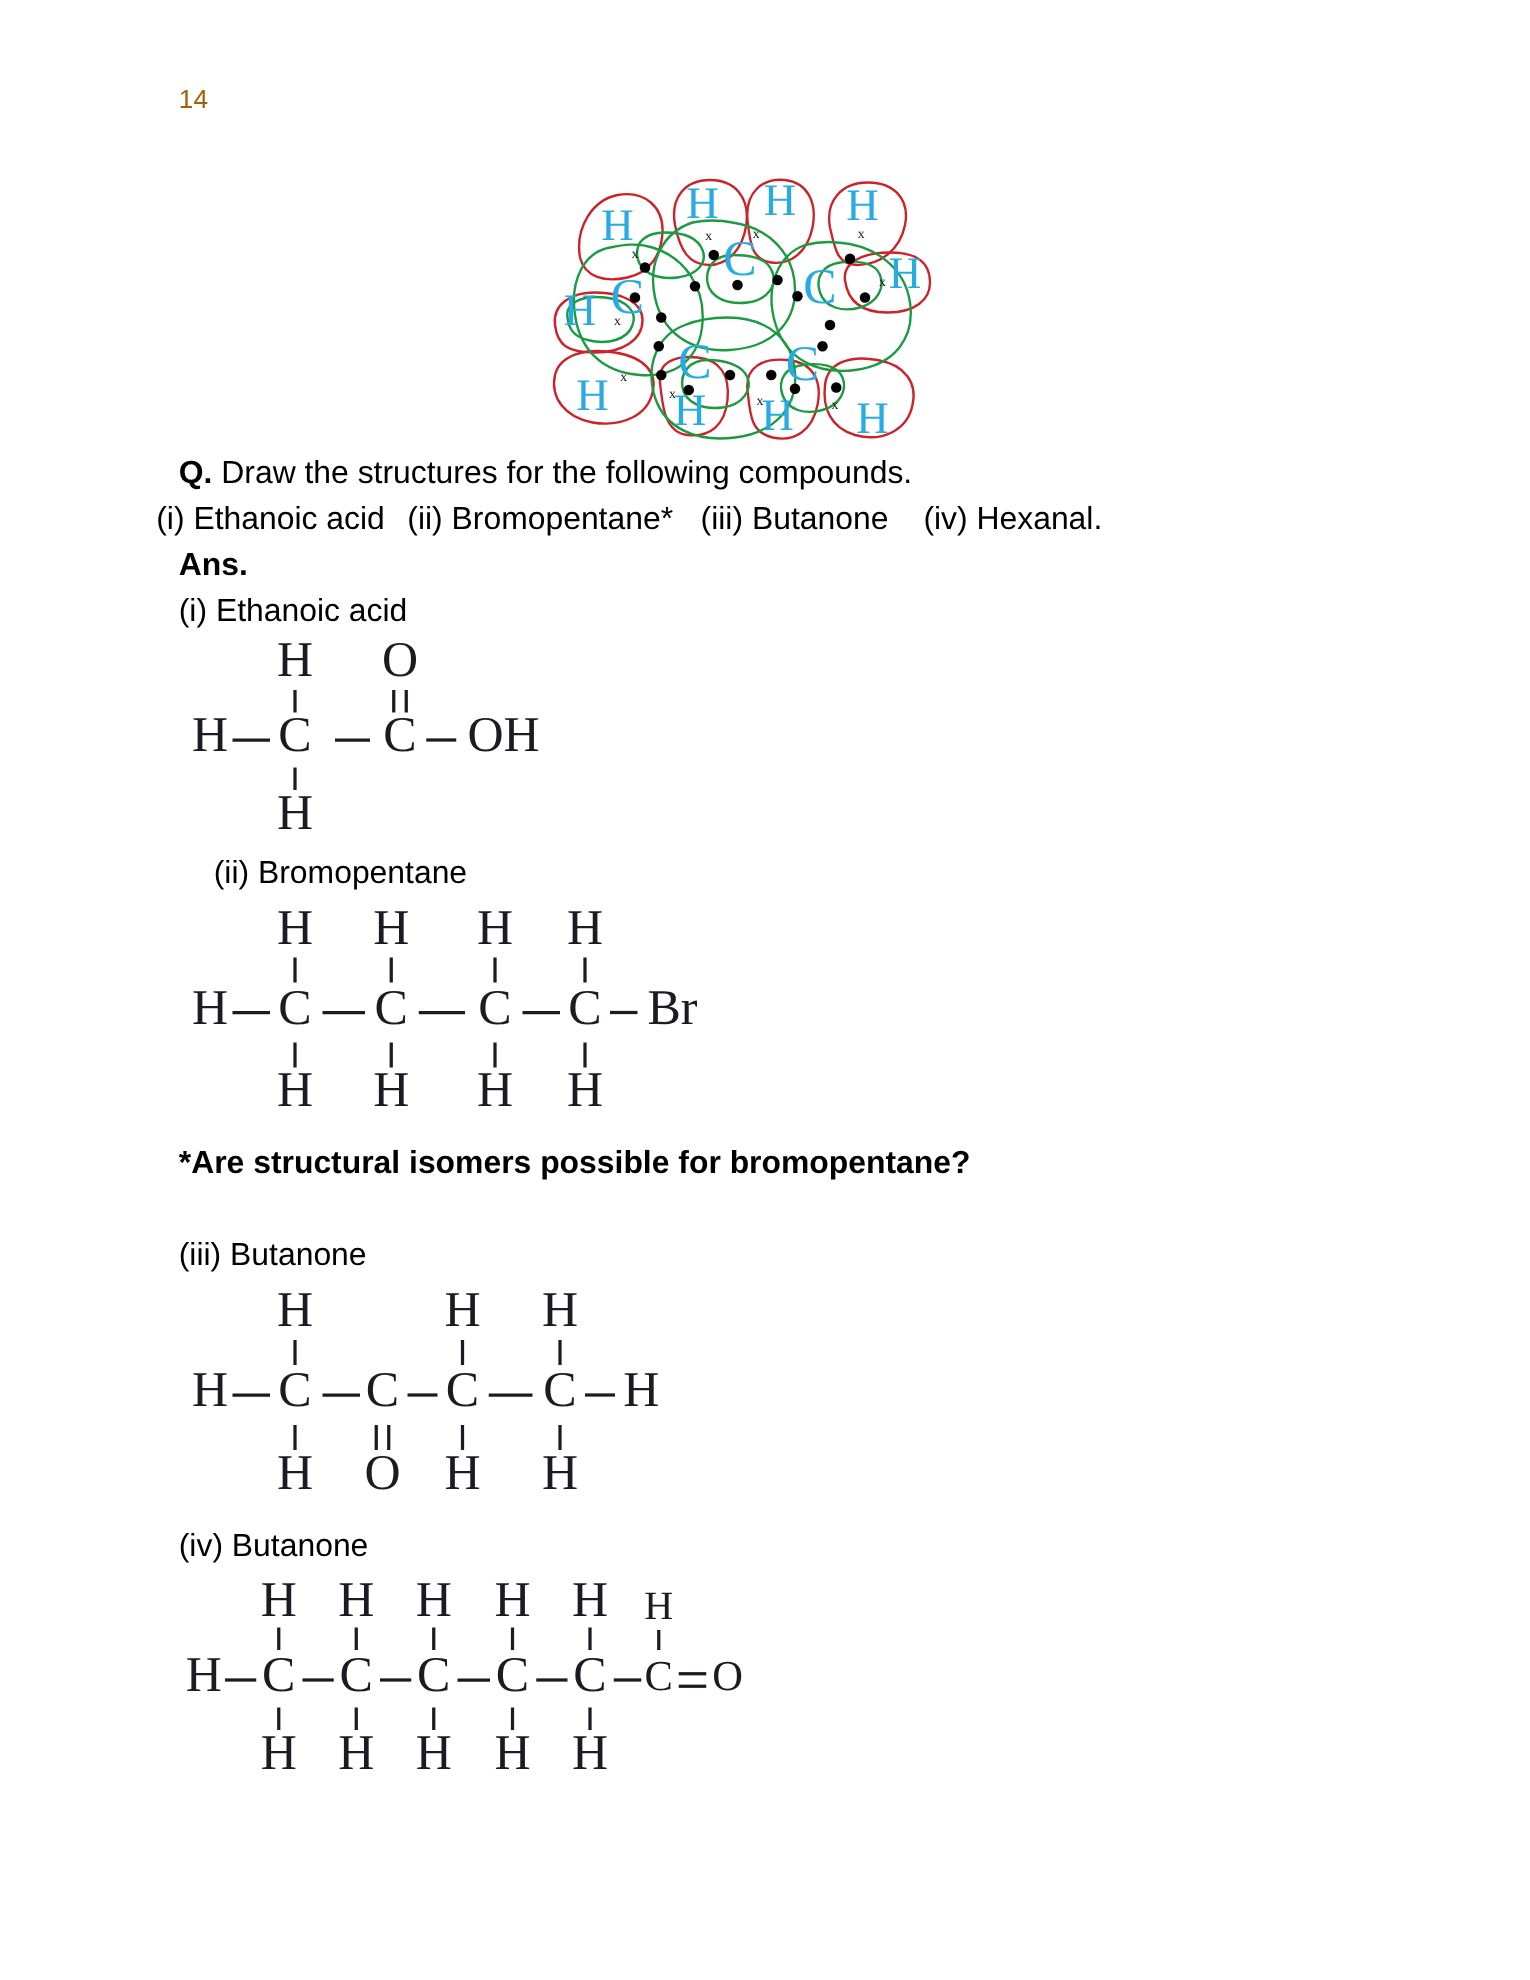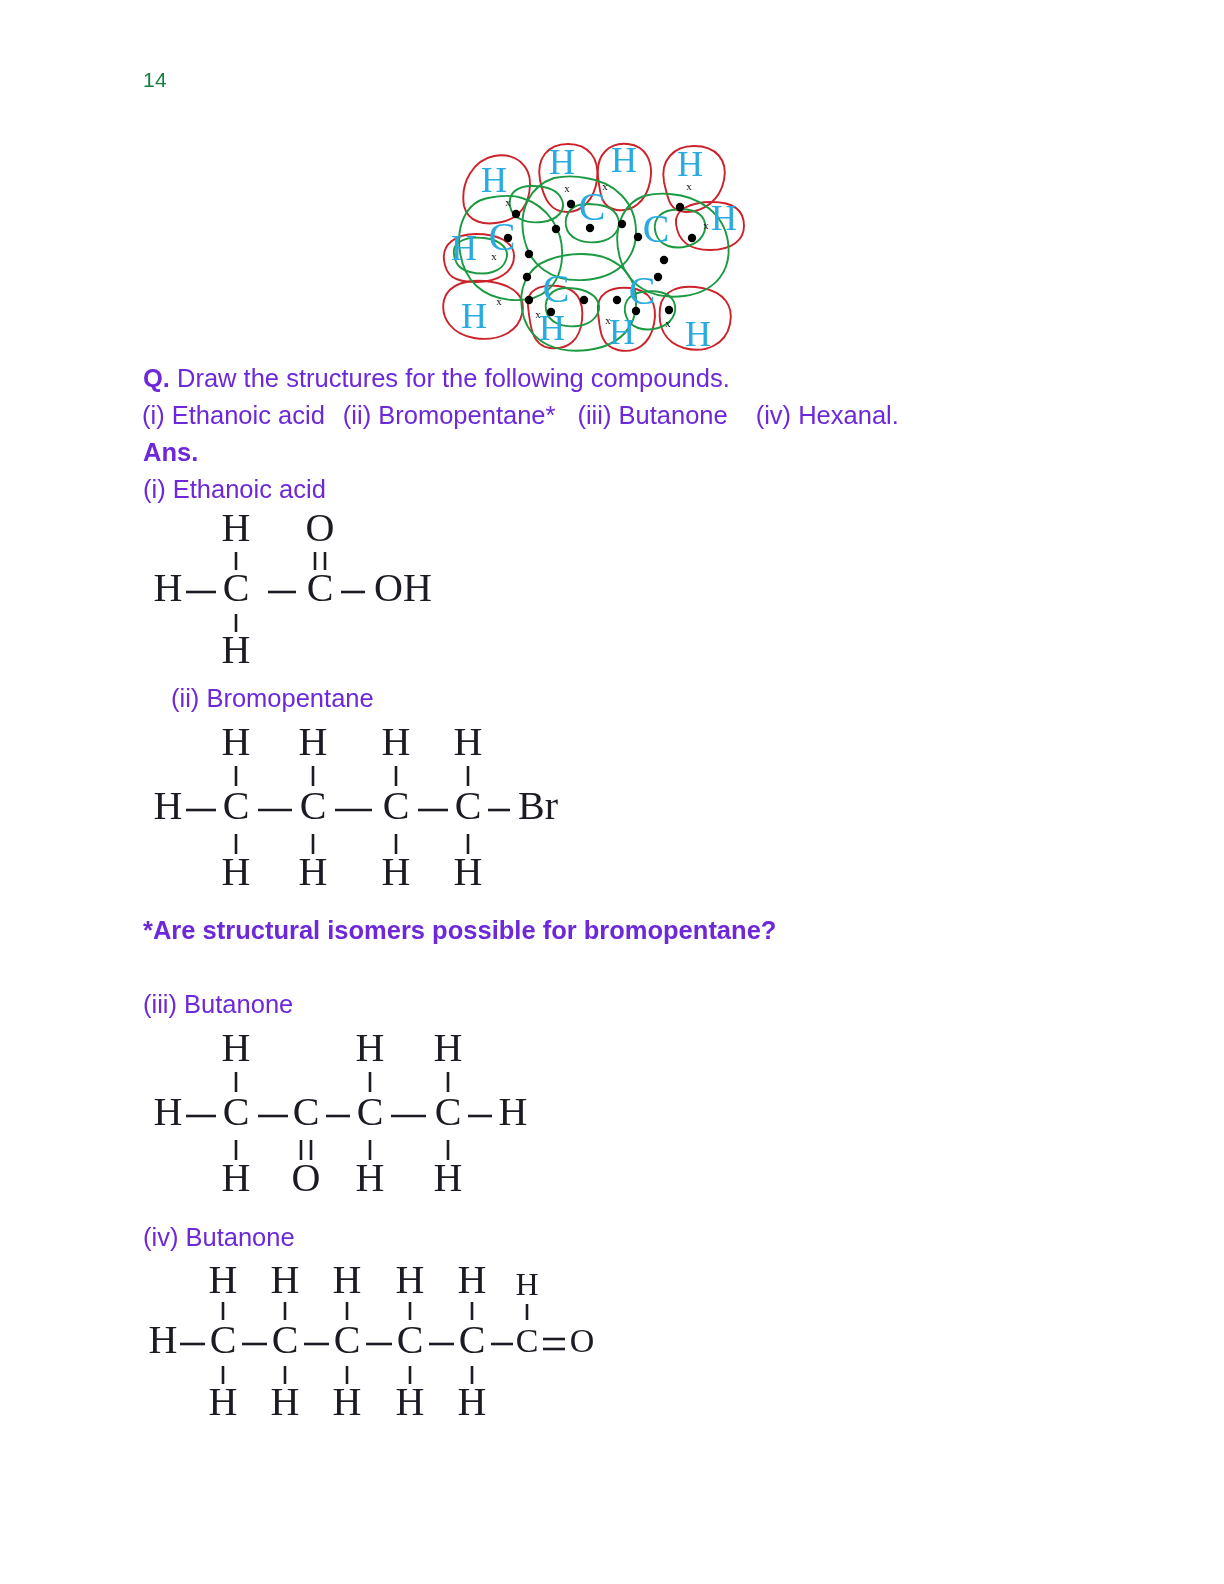--- a/index.html
+++ b/index.html
@@ -22,47 +22,47 @@
     background: #ffffff;
   }
 
   
   .page-number {
     position: absolute;
     left: 143px;
     top: 68px;
     font-size: 21px;
     font-family: "Liberation Sans", sans-serif;
-    color: #15803d;
+    color: #a16207;
     letter-spacing: 0.2px;
   }
 
   
   .lewis-wrap {
     position: absolute;
     left: 436px;
     top: 142px;
     width: 314px;
     height: 218px;
   }
   .lewis-wrap svg { display: block; }
 
   
   .txt {
     position: absolute;
     font-family: "Liberation Sans", sans-serif;
     font-size: 25.5px;
     line-height: 1.0;
-    color: #6d28d9;
+    color: #000000;
     white-space: nowrap;
   }
   .txt b, .bold { font-weight: bold; }
 
   .q-line   { left: 143px; top: 366px; }
-  .list-line{ left: 142px; top: 403px; }
+  .list-line{ left: 125px; top: 403px; }
   .ans-line { left: 143px; top: 440px; font-weight: bold; }
   .lbl-i    { left: 143px; top: 477px; }
   .lbl-ii   { left: 143px; top: 686px; margin-left: 28px; }
   .iso-q    { left: 143px; top: 918px; font-weight: bold; }
   .iso-a    { left: 143px; top: 955px; }
   .lbl-iii  { left: 143px; top: 992px; }
   .lbl-iv   { left: 143px; top: 1225px; }
 
   .gap-a { display: inline-block; width: 18px; }
   .gap-b { display: inline-block; width: 22px; }

